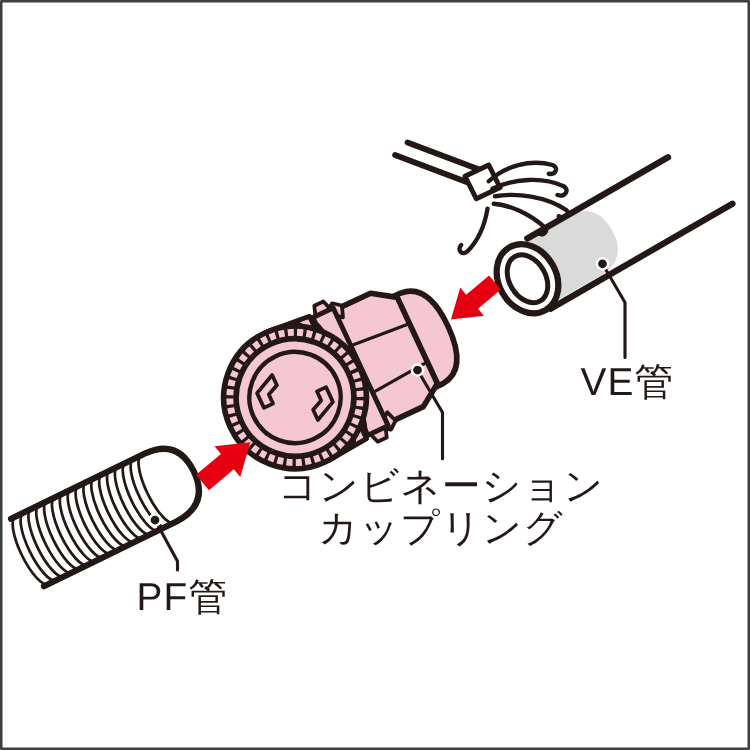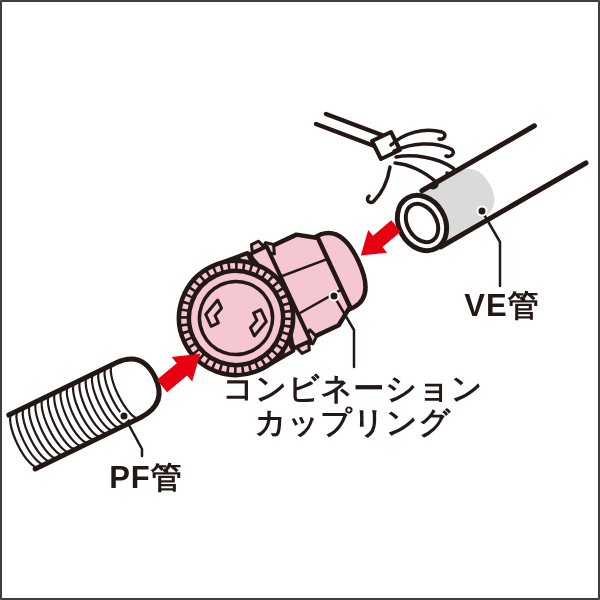--- a/index.html
+++ b/index.html
@@ -1,20 +1,19 @@
 <!DOCTYPE html>
 <html style="--coupling_pink: #f4c7d2; --pipe_gray: #dadada; --arrow_red: #e60012; --line_dark: #231815; --frame_gray: #3f3f3f; --background: #ffffff;"><head>
 <meta charset="utf-8">
 <style>
   html,body{margin:0;padding:0;background:#fff;}
   .canvas{
     position:relative;width:476px;height:600px;box-sizing:border-box;
     background:var(--background,#ffffff);
     font-family:"Liberation Sans","DejaVu Sans",sans-serif;
-    font-weight:bold;
   }
   svg{display:block;}
   svg *{stroke-linecap:round;stroke-linejoin:round;}
   .ink{stroke:var(--line_dark,#231815);}
   .pink{fill:var(--coupling_pink,#f4c7d2);}
   .white{fill:#ffffff;}
   .gray{fill:var(--pipe_gray,#dadada);}
   .red{fill:var(--arrow_red,#e60012);}
   .nof{fill:none;}
   .dark{fill:var(--line_dark,#231815);}

